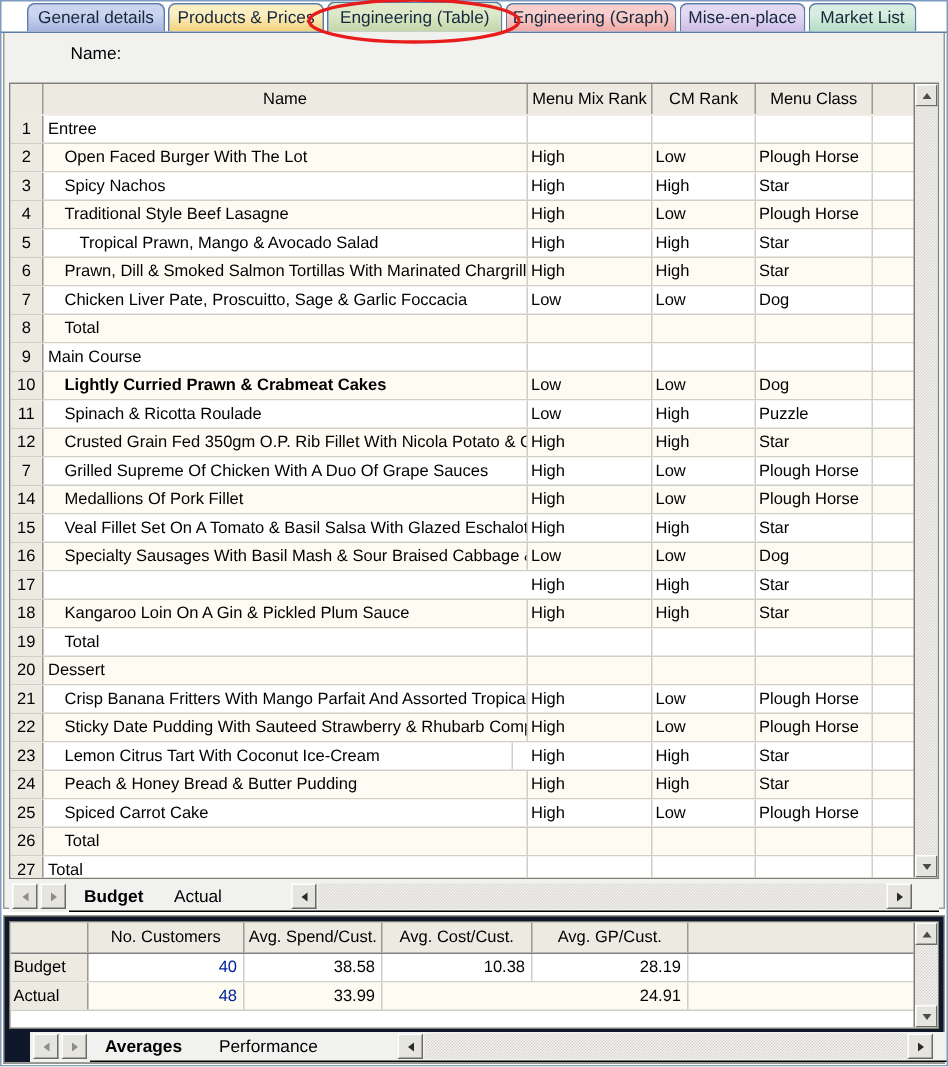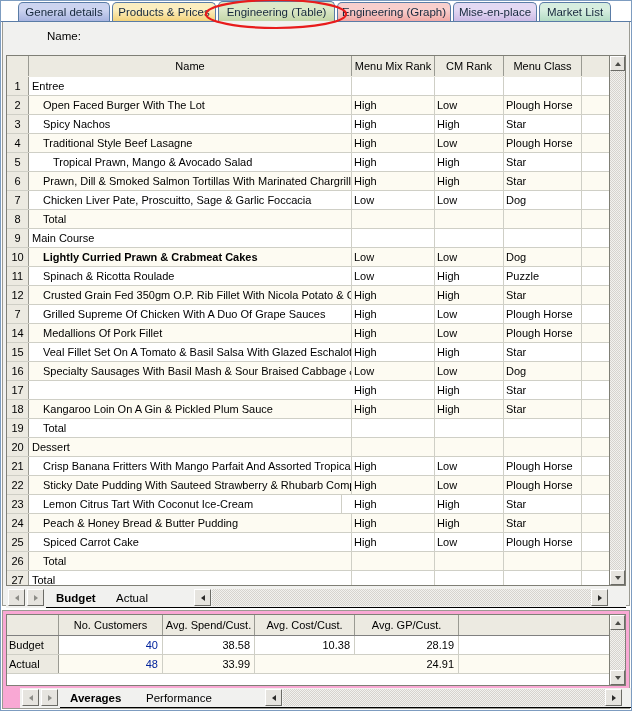--- a/index.html
+++ b/index.html
@@ -97,21 +97,21 @@
   .sheetline{position:absolute;height:1px;background:#000;}
   .slash{position:absolute;top:2px;width:10px;height:18px;overflow:hidden;}
   .slash::after{content:"";position:absolute;left:-6px;top:-2px;width:16px;height:24px;
     border-left:1px solid #000;transform:skewX(-18deg);}
   .scrollsq{position:absolute;top:1px;width:17px;height:17px;background:#e6e4df;
     border:1px solid #fff;border-right-color:#6b6b66;border-bottom-color:#6b6b66;box-sizing:border-box;}
 
   
   #lower{
     position:absolute;left:2px;top:610px;width:628px;height:99px;
-    background:#f9a8d4;border:1px solid #9b9b93;box-sizing:border-box;
+    background:#0f172a;border:1px solid #9b9b93;box-sizing:border-box;
   }
   #lgrid{position:absolute;left:3px;top:3px;width:620px;height:72px;
     background:#fff;border:1px solid #7f7f76;box-sizing:border-box;overflow:hidden;}
   #lhead{position:absolute;left:0;top:0;height:21px;width:100%;background:#eceae1;
     border-bottom:1px solid #808080;box-sizing:border-box;}
   #lbody{position:absolute;left:0;top:21px;width:100%;height:49px;}
   .lrow{position:relative;height:19px;border-bottom:1px solid #cfcfc6;box-sizing:border-box;}
   .lcell{position:absolute;top:0;height:18px;line-height:18px;font-size:11px;
     box-sizing:border-box;border-right:1px solid #cfcfc6;padding-right:4px;text-align:right;
     overflow:hidden;white-space:nowrap;}

